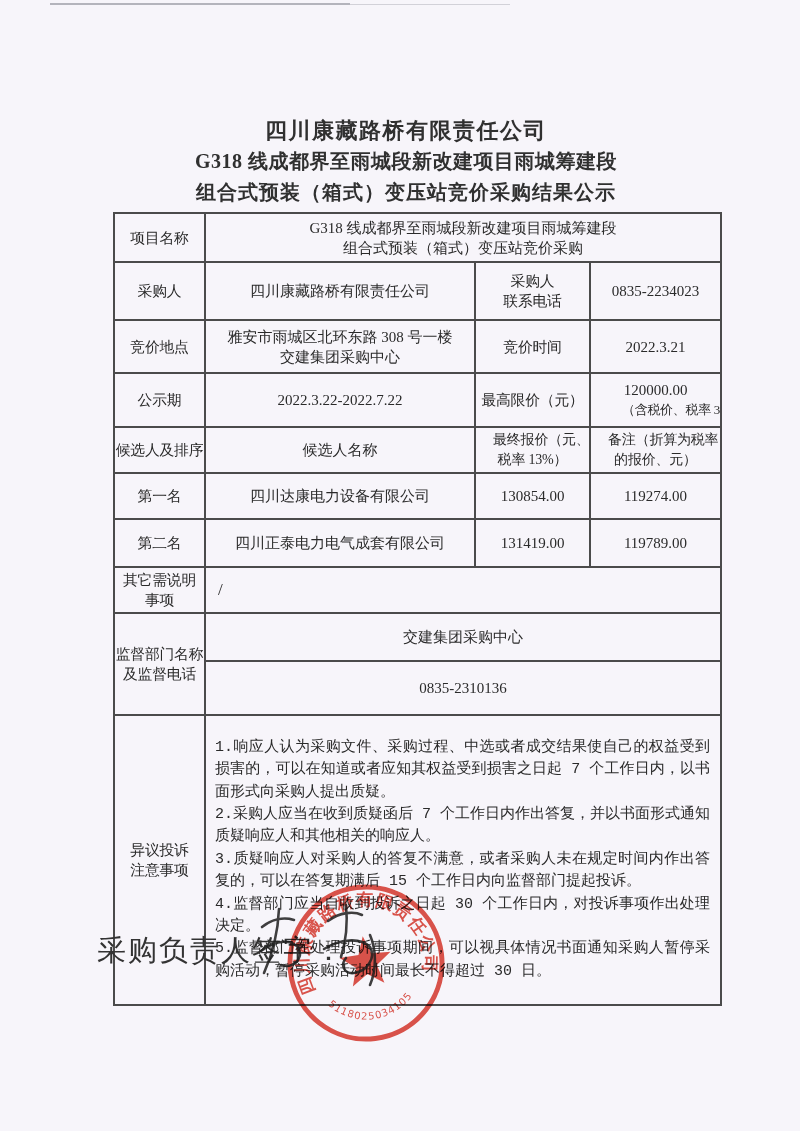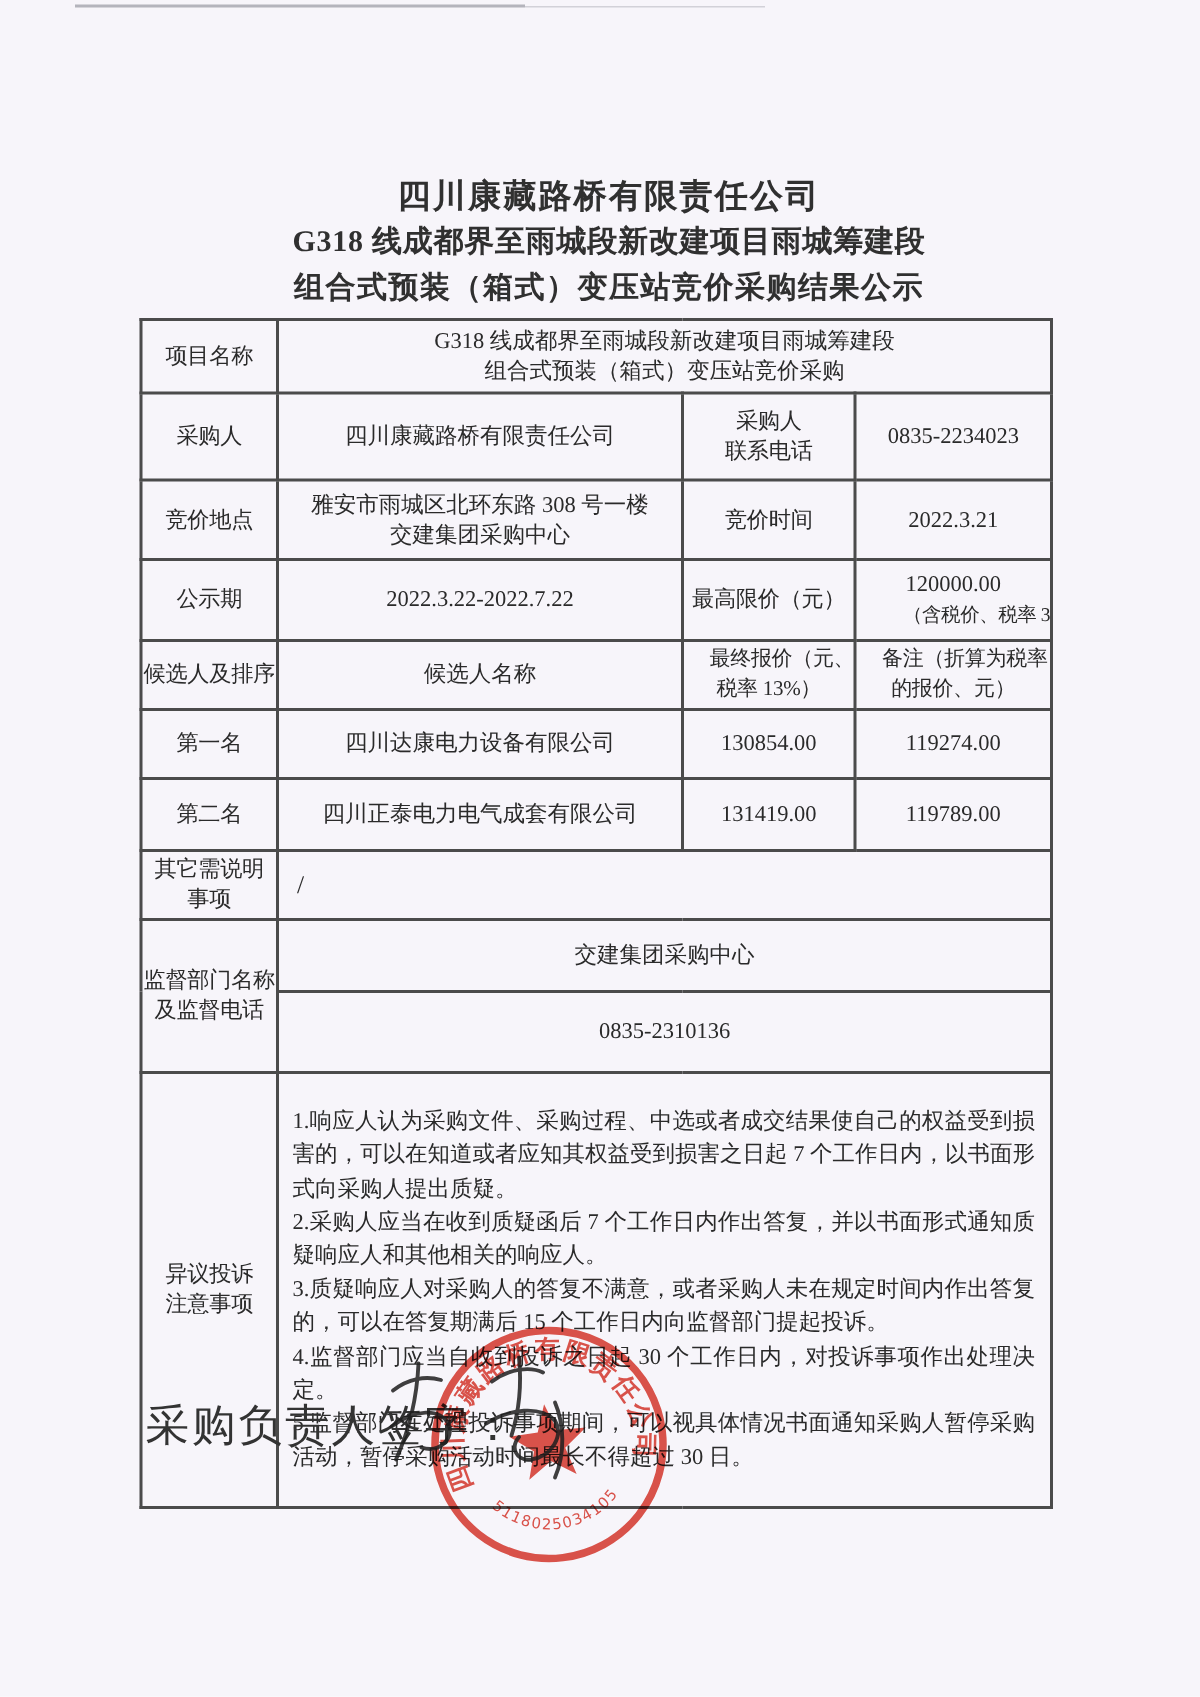--- a/index.html
+++ b/index.html
@@ -21,40 +21,40 @@
   }
   .titles {
     position:absolute; top:115px; left:6px; width:800px;
     text-align:center; font-weight:bold; color:#303030;
   }
   .t1 { font-size:22px; line-height:31px; letter-spacing:1.5px; }
   .t2 { font-size:20px; line-height:31px; letter-spacing:0.5px; }
   .t3 { font-size:20px; line-height:31px; letter-spacing:1px; }
 
   table.main {
-    position:absolute; left:93px; top:212px; width:607px;
+    position:absolute; left:113px; top:212px; width:607px;
     border-collapse:collapse; table-layout:fixed;
   }
   td {
     border:2px solid #4b4b4b;
     font-size:15px; text-align:center; vertical-align:middle;
     padding:2px 4px; line-height:20px;
     overflow:hidden;
   }
   .lbl { font-size:14.8px; padding:2px 0; letter-spacing:-0.2px; }
   .small-hdr { font-size:14px; padding:1px 17px; white-space:nowrap; letter-spacing:-0.2px; }
   .tiny-line { font-size:13px; white-space:nowrap; letter-spacing:-0.3px;margin-left:27px; }
   .left-cell { text-align:left; padding-left:12px; font-size:17px; }
   .r1 td { height:43px; } .r2 td { height:52px; } .r3 td { height:47px; }
   .r4 td { height:48px; } .r5 td { height:40px; } .r6 td { height:40px; }
   .r7 td { height:42px;margin-top:32px; } .r8 td { height:40px; } .r9a td { height:42px; }
   .r9b td { height:48px; } .r10 td { height:268px; }
   .dispute-cell {
     text-align:justify; vertical-align:middle;
-    padding:10px 10px 10px 9px; line-height:22.4px; font-size:15px;
+    padding:10px 10px 10px 9px; line-height:22.4px; font-size:15px;font-family:Liberation Mono, monospace;
   }
   .dispute-cell .item { text-align:justify; }
   .sig-label {
     position:absolute; left:97px; top:931px;
     font-size:29px; letter-spacing:2px; color:#333;
   }
   .signature-svg {
     position:absolute; left:248px; top:897px; width:145px; height:118px;
     z-index:3;
   }

